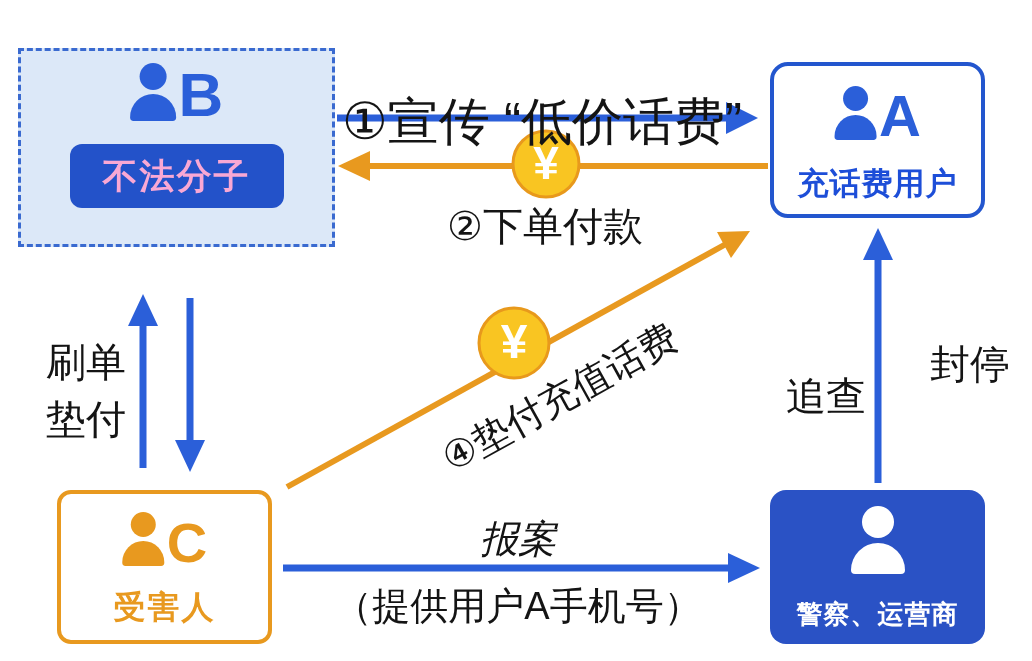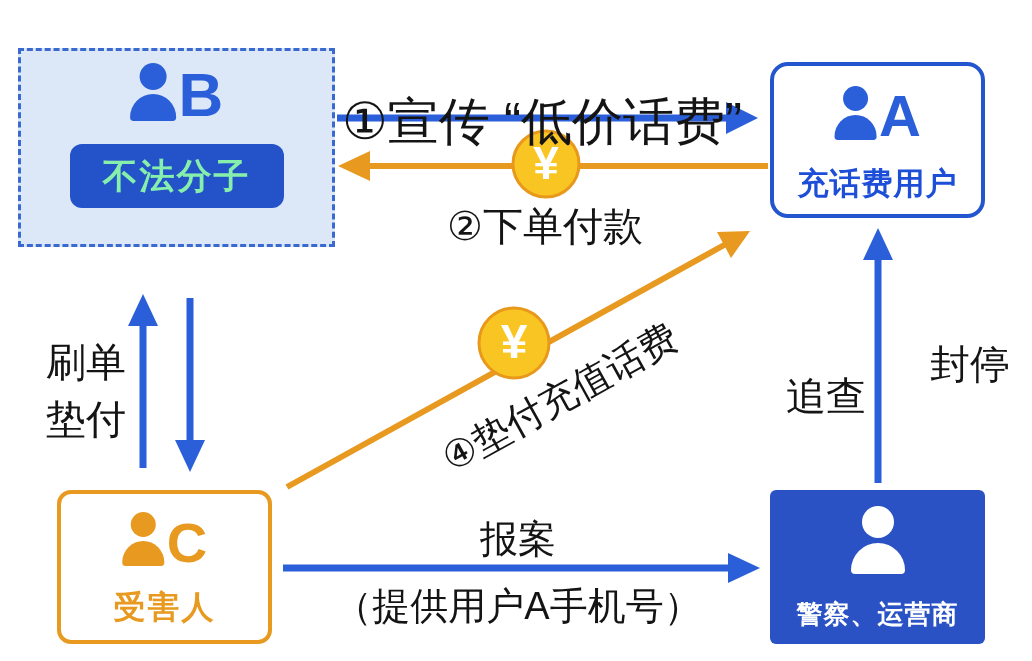--- a/index.html
+++ b/index.html
@@ -16,56 +16,56 @@
     font-family:"Liberation Sans","DejaVu Sans",sans-serif;color:var(--ink);
   }
   .arrows{position:absolute;left:0;top:0;z-index:1;}
   .node{position:absolute;box-sizing:border-box;z-index:2;}
   .node-b{left:18px;top:48px;width:317px;height:199px;background:var(--light-blue);
     border:3px dashed #3A6AD0;}
   .node-a{left:770px;top:62px;width:215px;height:156px;background:#fff;
     border:4px solid #2356CE;border-radius:18px;}
   .node-c{left:57px;top:490px;width:215px;height:154px;background:#fff;
     border:4px solid var(--orange);border-radius:14px;}
-  .node-police{left:770px;top:490px;width:215px;height:154px;background:#2A52C5;border-radius:6px;}
+  .node-police{left:770px;top:490px;width:215px;height:154px;background:#2A52C5;border-radius:16px;}
 
   .icon-row{position:absolute;left:50%;transform:translateX(-50%);display:flex;align-items:flex-end;gap:3px;}
   .person{position:relative;display:inline-block;width:46px;height:58px;}
   .person .head{position:absolute;left:50%;top:0;transform:translateX(-50%);width:27px;height:27px;border-radius:50%;}
   .person .body{position:absolute;left:0;bottom:0;width:100%;height:27px;border-radius:40px 40px 6px 6px;}
   .person.small{width:42px;height:54px;}
   .person.small .head{width:25px;height:25px;}
   .person.small .body{height:25px;}
   .person.big{width:54px;height:68px;}
   .person.big .head{width:32px;height:32px;}
   .person.big .body{height:31px;}
   .c-blue .head,.c-blue .body{background:var(--blue);}
   .c-orange .head,.c-orange .body{background:var(--orange);}
   .c-white .head,.c-white .body{background:#ffffff;}
   .letter{font-weight:bold;line-height:0.82;}
   .letter-b{font-size:62px;color:var(--blue);}
   .letter-a{font-size:58px;color:var(--blue);}
   .letter-c{font-size:56px;color:var(--orange);}
 
   .pill{position:absolute;left:50%;transform:translateX(-50%);top:93px;width:214px;height:64px;
-    background:var(--dark-blue);border-radius:12px;color:#86efac;font-size:35px;font-weight:bold;
+    background:var(--dark-blue);border-radius:12px;color:#f9a8d4;font-size:35px;font-weight:bold;
     display:flex;align-items:center;justify-content:center;letter-spacing:2px;}
   .node-caption{position:absolute;left:0;right:0;text-align:center;font-weight:bold;white-space:nowrap;}
   .cap-a{bottom:9px;font-size:31px;color:#1d4ed8;letter-spacing:1px;}
   .cap-c{bottom:10px;font-size:32px;color:var(--orange);letter-spacing:2px;}
   .cap-police{bottom:12px;font-size:26px;color:#ffffff;letter-spacing:1px;}
 
   .label{position:absolute;z-index:3;white-space:nowrap;font-weight:500;color:var(--ink);}
   .centered{transform:translateX(-50%);}
   .lbl-step1{left:542px;top:54px;font-size:51px;margin-top:34px;}
   .lbl-step2{left:545px;top:199px;font-size:40px;}
   .lbl-repay{left:46px;top:334px;font-size:40px;line-height:57px;}
   .lbl-step3{left:207px;top:366px;font-size:40px;}
   .lbl-step4{left:560px;top:398px;font-size:38px;transform:translate(-50%,-50%) rotate(-29deg);}
-  .lbl-report{left:518px;top:514px;font-size:38px;}
+  .lbl-report{left:518px;top:514px;font-size:38px;font-style:italic;}
   .lbl-report-sub{left:518px;top:581px;font-size:38px;}
   .lbl-trace{left:786px;top:369px;font-size:40px;}
   .lbl-block{left:958px;top:336px;font-size:40px;line-height:57px;text-align:center;transform:translateX(-50%);margin-left:12px;}
 
   .coin-symbol{position:absolute;z-index:4;color:#fff;font-weight:bold;text-align:center;}
   .coin-symbol.one{left:513px;top:131px;width:66px;height:66px;line-height:64px;font-size:46px;}
   .coin-symbol.two{left:479px;top:308px;width:70px;height:70px;line-height:68px;font-size:48px;}
 </style>
 </head>
 <body>

